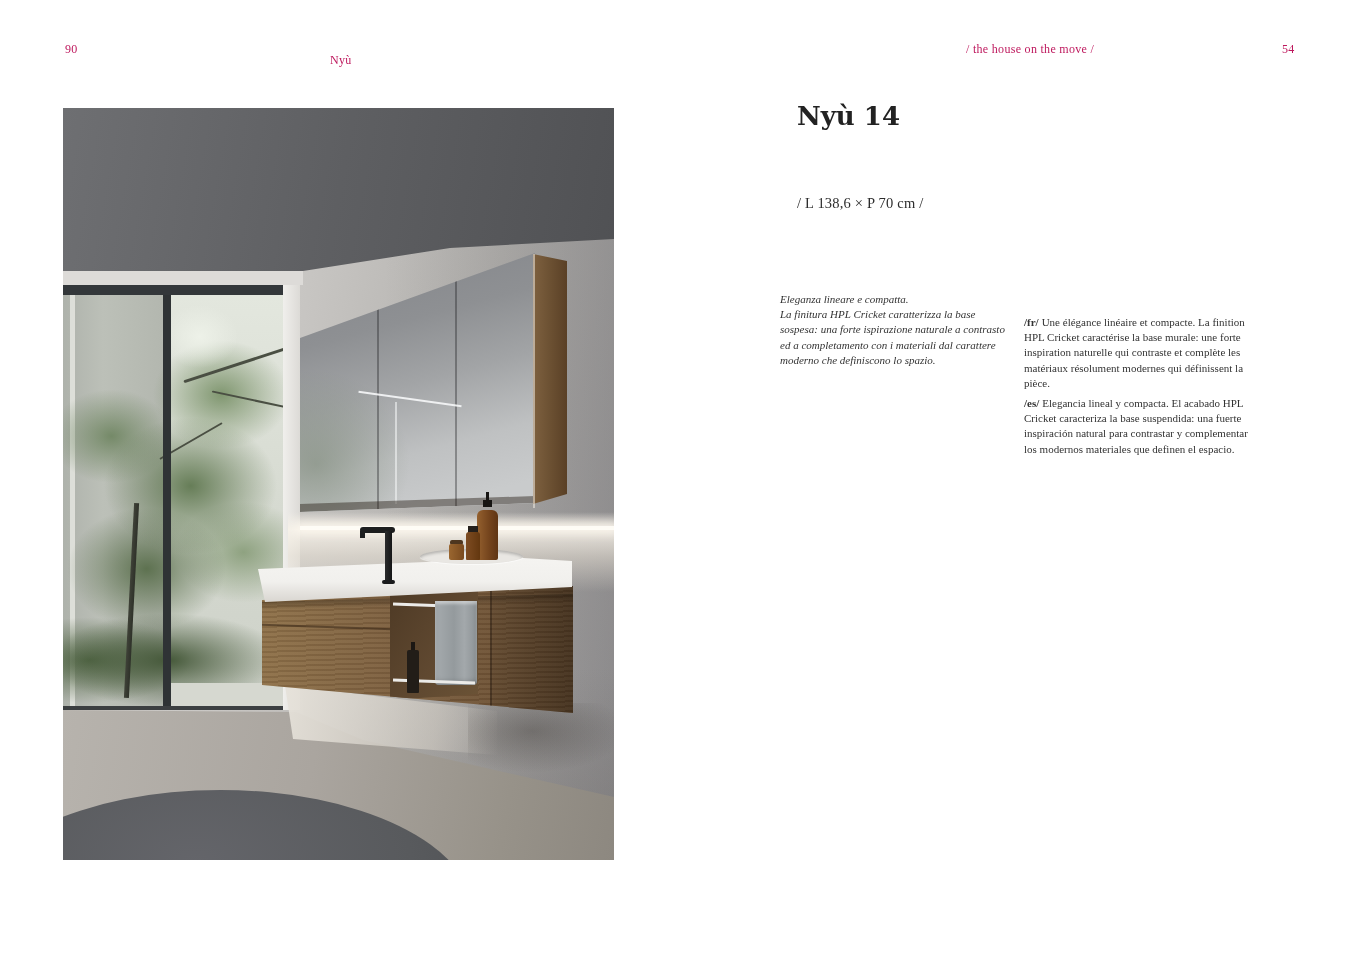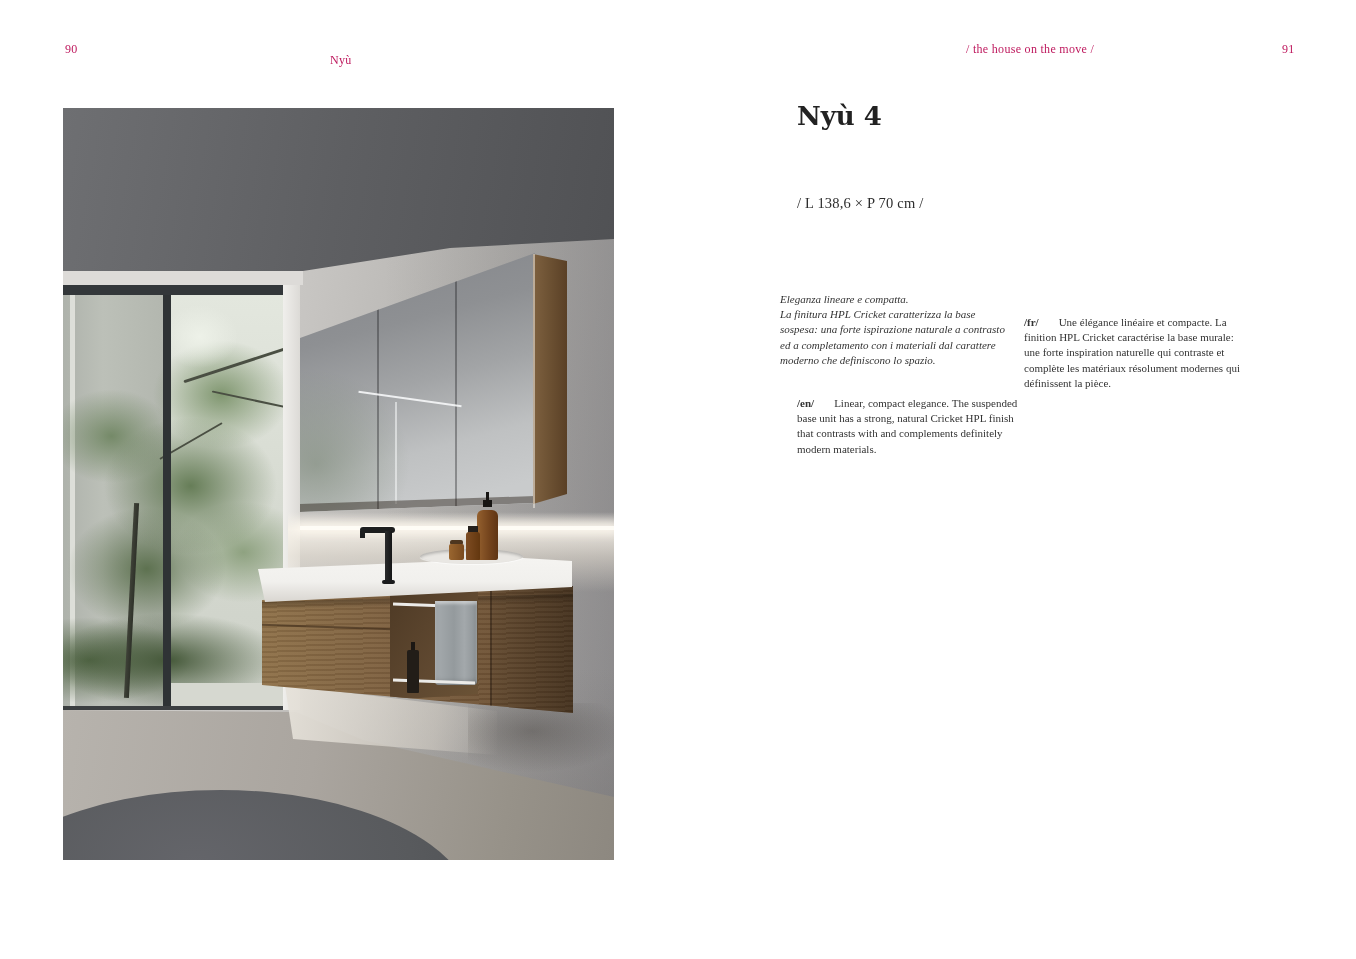--- a/index.html
+++ b/index.html
@@ -6,21 +6,21 @@
   #canvas{position:relative;width:1356px;height:959px;background:#ffffff;overflow:hidden;
           font-family:"Liberation Serif", serif;color:#2f2f2f;}
   .abs{position:absolute;}
   
   .runhead{font-size:12px;letter-spacing:.3px;color:#be185d;}
   
   .title{font-family:"DejaVu Serif", serif;font-weight:bold;font-size:26px;color:#222;}
   .dims{font-size:14.5px;color:#2c2c2c;letter-spacing:.2px;}
   .para{font-size:11px;line-height:15.2px;color:#333;text-align:left;}
   .intro{font-style:italic;white-space:pre-line;}
-  .lang-label{font-weight:bold;margin-right:20px;}
+  .lang-label{font-weight:bold;margin-right:3px;}
   
   #photo{left:63px;top:108px;width:551px;height:752px;overflow:hidden;background:#c2c0bd;}
   #photo .abs{position:absolute;}
   .wall{left:0;top:0;width:551px;height:752px;
         background:linear-gradient(100deg,#d7d5d2 0%,#c9c7c4 38%,#b2b0ad 68%,#9b999a 100%);}
   .wall-right-shade{right:0;top:0;width:230px;height:752px;
         background:linear-gradient(90deg,rgba(80,80,84,0) 0%,rgba(80,80,84,.22) 100%);}
   .wall-bottom-shade{left:240px;top:560px;width:311px;height:192px;
         background:linear-gradient(180deg,rgba(92,88,84,0),rgba(92,88,84,.28));}
   .ceiling{left:0;top:0;width:551px;height:180px;
@@ -126,21 +126,21 @@
   .bottle-jar-cap{left:387px;top:432px;width:13px;height:5px;background:#4e361f;border-radius:2px;}
 </style>
 </head>
 <body>
 
 <div id="canvas">
 
   <div class="abs runhead" style="left:65px;top:42px;">90</div>
   <div class="abs runhead" style="left:330px;top:53px;">Nyù</div>
   <div class="abs runhead" style="left:966px;top:42px;">/ the house on the move /</div>
-  <div class="abs runhead" style="left:1282px;top:42px;">91</div>
+  <div class="abs runhead" style="left:1282px;top:42px;">54</div>
 
   <div id="photo" class="abs">
     <div class="abs wall"></div>
     <div class="abs wall-right-shade"></div>
     <div class="abs ceiling"></div>
     <div class="abs win-band"></div>
 
     <div class="abs win-frame-top"></div>
     <div class="abs win-glass-l"></div>
     <div class="abs win-streak"></div>
@@ -200,30 +200,30 @@
     <div class="abs faucet-base"></div>
     <div class="abs bottle-stem"></div>
     <div class="abs bottle-pump"></div>
     <div class="abs bottle-tall"></div>
     <div class="abs bottle-mid-cap"></div>
     <div class="abs bottle-mid"></div>
     <div class="abs bottle-jar-cap"></div>
     <div class="abs bottle-jar"></div>
   </div>
 
-  <div class="abs title" style="left:797px;top:101px;">Nyù 4</div>
+  <div class="abs title" style="left:797px;top:101px;">Nyù 14</div>
   <div class="abs dims" style="left:797px;top:195px;">/ L 138,6 × P 70 cm /</div>
 
   <div class="abs para intro" style="left:780px;top:292px;width:233px;">Eleganza lineare e compatta.
 La finitura HPL Cricket caratterizza la base sospesa: una forte ispirazione naturale a contrasto ed a completamento con i materiali dal carattere moderno che definiscono lo spazio.</div>
 
-  <div class="abs para" style="left:797px;top:396px;width:222px;">
-    <span class="lang-label">/en/</span><span>Linear, compact elegance. The suspended base unit has a strong, natural Cricket HPL finish that contrasts with and complements definitely modern materials.</span>
-  </div>
 
 
   <div class="abs para" style="left:1024px;top:315px;width:225px;">
     <span class="lang-label">/fr/</span><span>Une élégance linéaire et compacte. La finition HPL Cricket caractérise la base murale: une forte inspiration naturelle qui contraste et complète les matériaux résolument modernes qui définissent la pièce.</span>
   </div>
 
+  <div class="abs para" style="left:1024px;top:396px;width:225px;">
+    <span class="lang-label">/es/</span><span>Elegancia lineal y compacta. El acabado HPL Cricket caracteriza la base suspendida: una fuerte inspiración natural para contrastar y complementar los modernos materiales que definen el espacio.</span>
+  </div>
 
 
 </div>
 
 </body></html>

